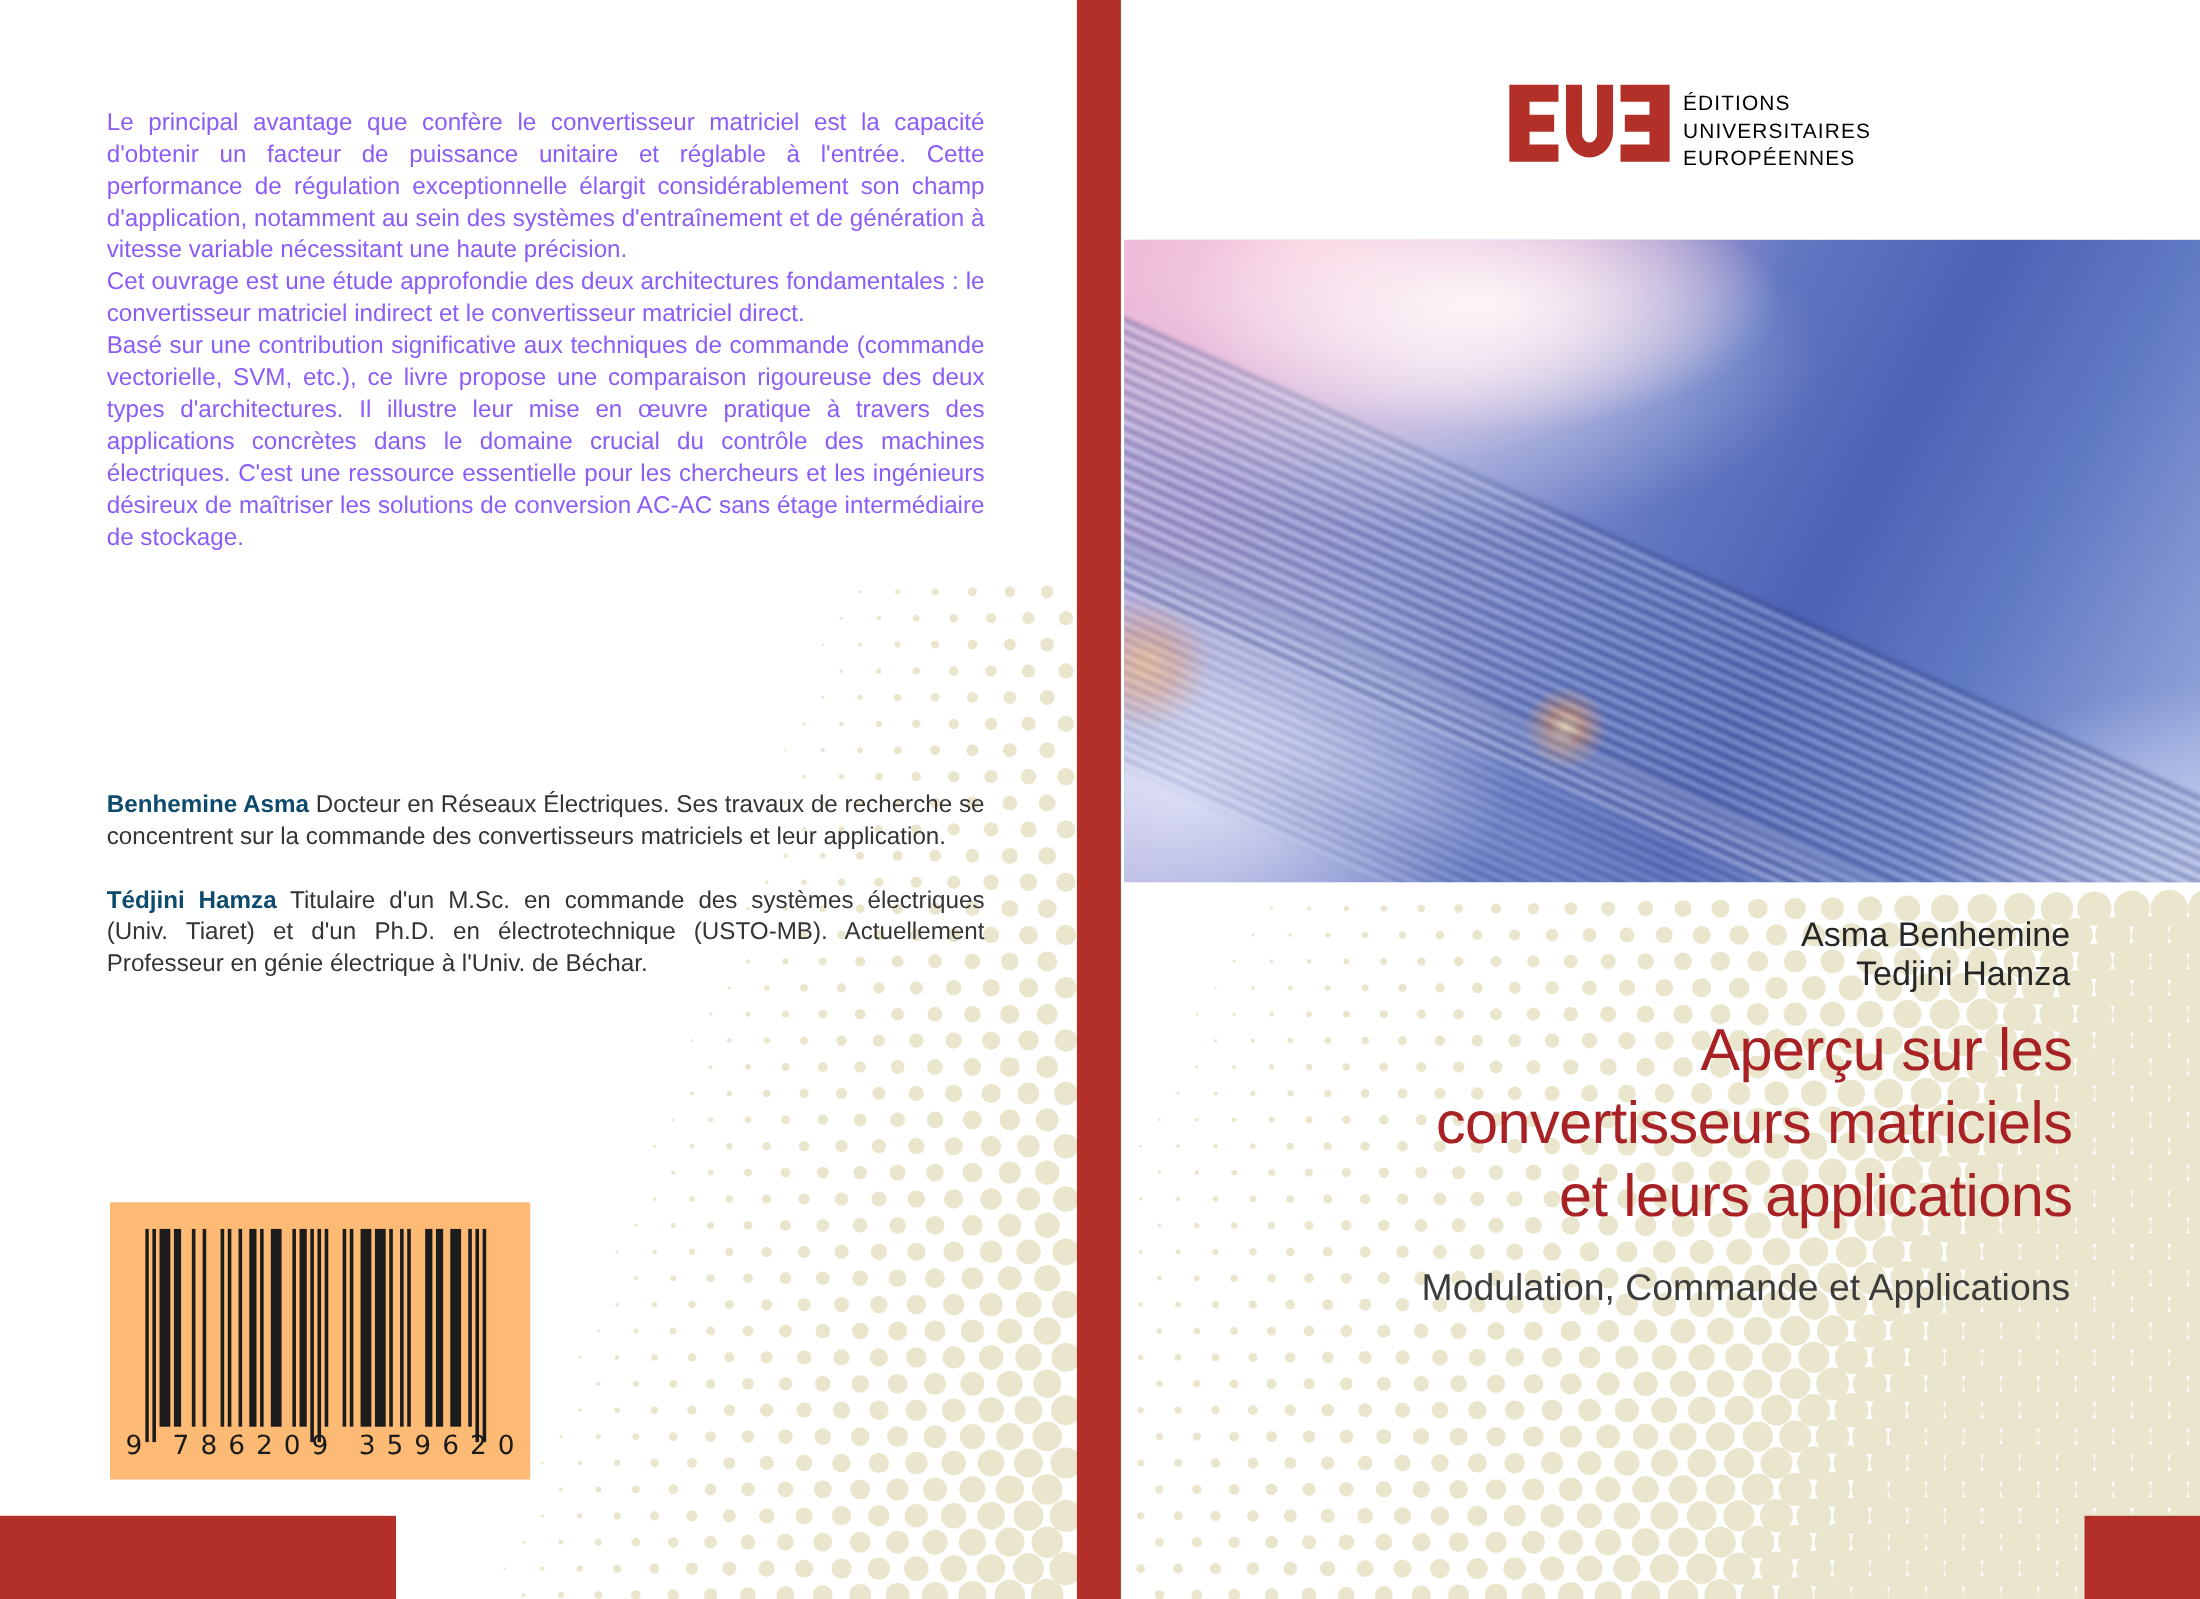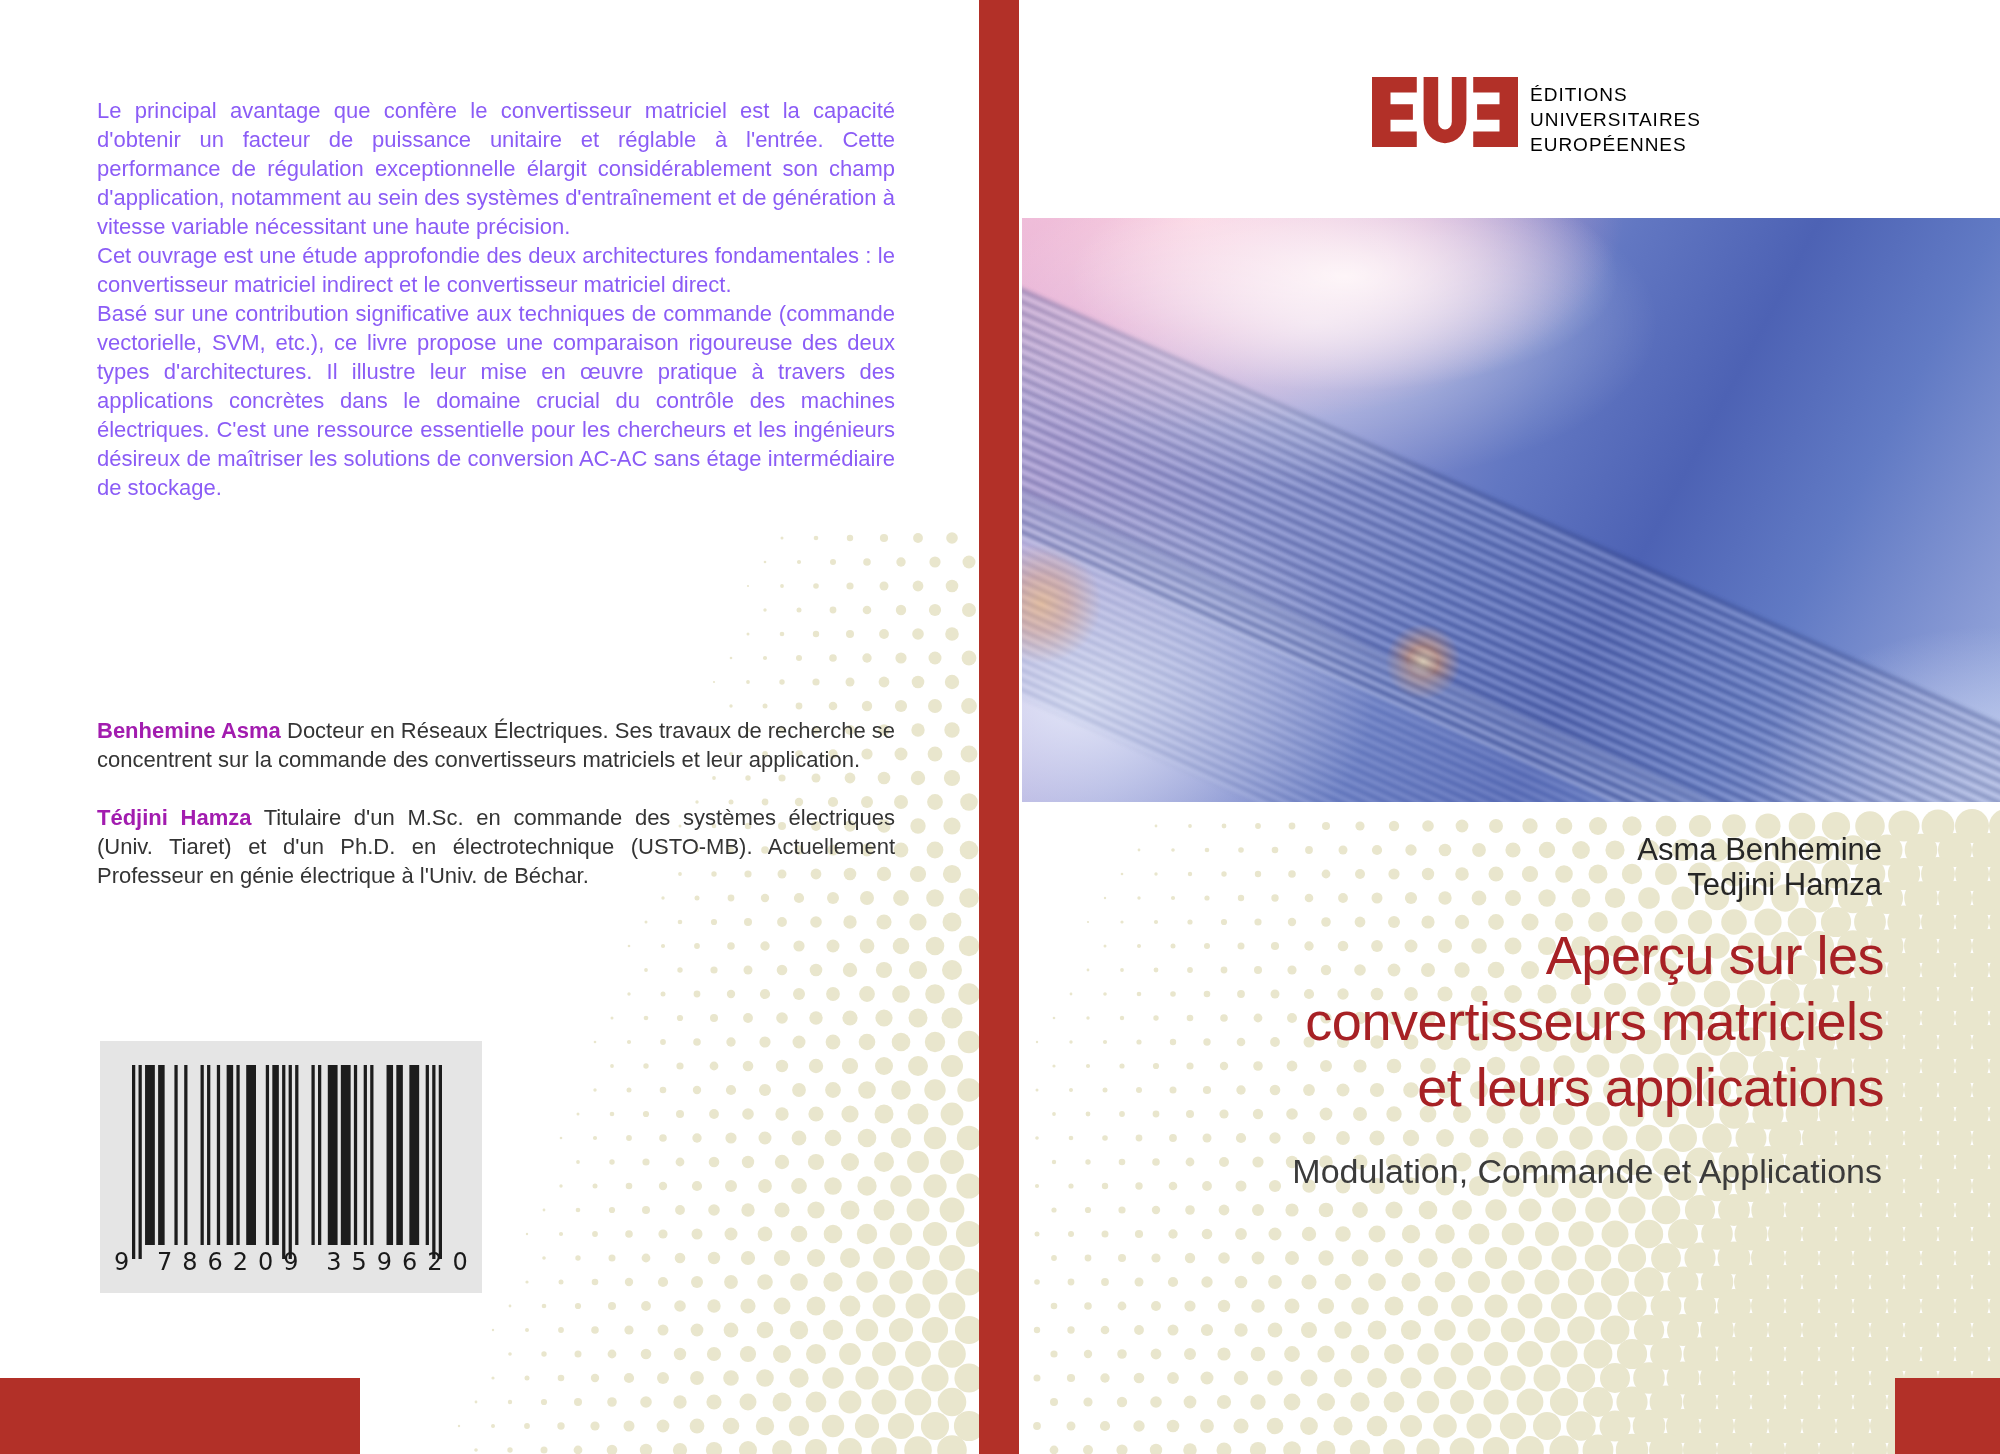--- a/index.html
+++ b/index.html
@@ -15,24 +15,24 @@
   .back-text{
     position:absolute;left:97px;top:96px;width:798px;z-index:3;
     color:#8b5cf6;font-size:22px;line-height:29px;text-align:justify;
   }
   .back-text p{margin:0;}
   .bios{
     position:absolute;left:97px;top:716px;width:798px;z-index:3;
     color:#343434;font-size:22px;line-height:29px;text-align:justify;
   }
   .bios p{margin:0 0 29px 0;}
-  .bios strong{color:#a21caf;font-weight:bold;}
+  .bios strong{color:#0c4a6e;font-weight:bold;}
   .barcode-box{
-    position:absolute;left:100px;top:1041px;width:382px;height:252px;
-    background:#e5e5e5;z-index:2;
+    position:absolute;left:100px;top:1093px;width:382px;height:252px;
+    background:#fdba74;z-index:2;
   }
   .barcode-bars{position:absolute;left:32px;top:24px;}
   .barcode-digits{
     position:absolute;left:14px;top:207px;width:360px;
     font-family:"DejaVu Sans",sans-serif;
     font-size:24px;color:#1a1a1a;letter-spacing:10px;white-space:pre;
   }
   .red-band-left{
     position:absolute;left:0;top:1378px;width:360px;height:76px;
     background:#b23028;z-index:4;

